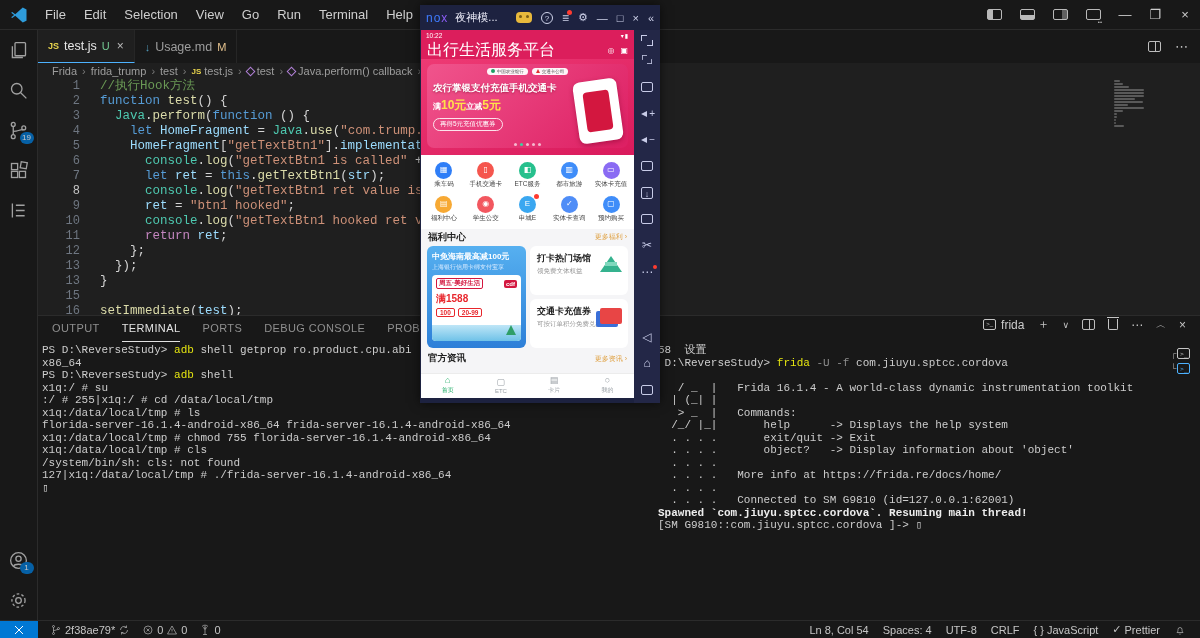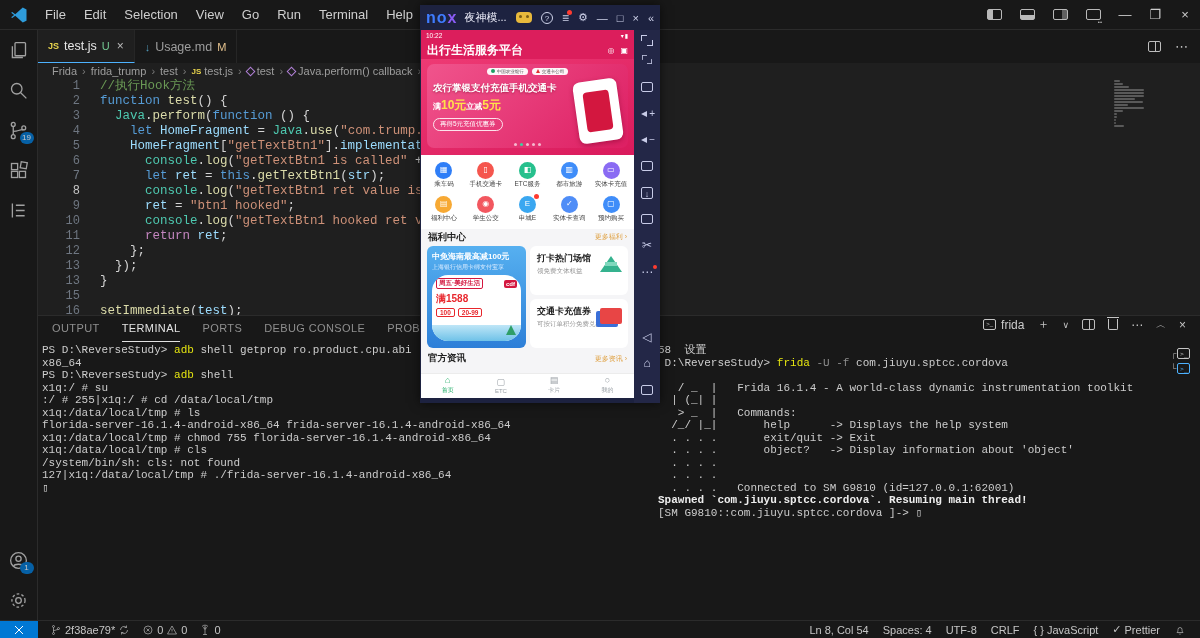--- a/index.html
+++ b/index.html
@@ -79,35 +79,35 @@
   .statusbar{position:absolute;left:0;right:0;bottom:0;height:18px;background:#181818;border-top:1px solid #2b2b2b;display:flex;align-items:center;font-size:11px;color:#c5c5c5;z-index:6}
   .sb-remote{width:38px;height:18px;background:#0078d4;color:#fff;display:flex;align-items:center;justify-content:center}
   .sb-item{display:flex;align-items:center;gap:3px;margin-left:12px}
   .sb-right{margin-left:auto;display:flex;align-items:flex-end}
   .sb-right .sb-item{margin-left:0;margin-right:14px}
   .sb-item svg{width:12px;height:12px;stroke:#c5c5c5;fill:none;stroke-width:1.3}
 
   
   .nox{position:absolute;left:420px;top:5px;width:240px;height:398px;background:#1d2240;z-index:50;box-shadow:0 0 10px rgba(0,0,0,.6)}
   .nox-titlebar{height:25px;display:flex;align-items:center;padding:0 6px;gap:7px}
-  .nox-logo{font-weight:bold;font-size:16px;letter-spacing:1px}
+  .nox-logo{font-weight:normal;font-size:12px;letter-spacing:1px}
   .nox-logo .b{color:#3f7cff}.nox-logo .p{color:#8a5cf5}
   .nox-title{color:#e8e8f5;font-size:11px}
   .nox-acts{margin-left:auto;display:flex;align-items:center;gap:9px;color:#cfd3ea;font-size:11px}
   .gamepad{width:16px;height:11px;background:#e8b93c;border-radius:4px;position:relative}
   .gamepad::before{content:"";position:absolute;left:3px;top:3px;width:3px;height:3px;background:#7a5c14;border-radius:50%}
   .gamepad::after{content:"";position:absolute;right:3px;top:3px;width:3px;height:3px;background:#7a5c14;border-radius:50%}
   .help-c{width:12px;height:12px;border:1px solid #cfd3ea;border-radius:50%;font-size:8px;line-height:11px;text-align:center}
   .burger{position:relative;font-size:12px}
   .burger::after{content:"";position:absolute;right:-3px;top:-1px;width:5px;height:5px;background:#ff3b30;border-radius:50%}
   .nox-screen{position:absolute;left:1px;top:25px;width:213px;height:368px;background:#f5f5f7;display:flex;flex-direction:column;overflow:hidden}
   .app-status{height:12px;background:#dc1e5c;color:#fff;font-size:6.5px;display:flex;align-items:center;padding:0 5px}
   .app-status .r{margin-left:auto;letter-spacing:1px;font-size:6px}
   .app-header{height:17px;background:#dc1e5c;color:#fff;display:flex;align-items:center;padding:0 6px}
-  .app-title{font-size:12px;font-weight:bold}
+  .app-title{font-size:16px;font-weight:normal}
   .app-header .hico{margin-left:auto;display:flex;gap:6px;font-size:8px}
   .app-banner{height:98px;background:linear-gradient(160deg,#ee3a74,#d91a5c);padding:5px 6px 3px;position:relative}
   .banner-card{height:84px;border-radius:7px;background:linear-gradient(135deg,#f0548c,#dd1f63);position:relative;overflow:hidden;padding:4px 6px}
   .pill-row{display:flex;gap:4px;justify-content:center}
   .logo-pill{background:rgba(255,255,255,.95);border-radius:5px;font-size:4.5px;color:#555;padding:1px 4px;display:flex;align-items:center;gap:2px}
   .logo-dot-g{width:4px;height:4px;border-radius:50%;background:#1f9d63}
   .logo-tri-r{width:0;height:0;border-left:2.5px solid transparent;border-right:2.5px solid transparent;border-bottom:4px solid #e03030}
   .banner-l1{color:#fff;font-weight:bold;font-size:9.5px;margin-top:7px;text-shadow:0 1px 2px rgba(120,0,40,.5)}
   .banner-l2{margin-top:2px;color:#fff;font-size:8px;font-weight:bold}
   .banner-l2 .big{color:#ffe24a;font-size:12px}
@@ -123,21 +123,21 @@
   .g-glyph{color:#fff;font-size:8px;line-height:1}
   .g-badge{position:absolute;top:-2px;right:-3px;width:5px;height:5px;background:#ff3b30;border-radius:50%}
   .g-label{font-size:6.5px;color:#444;white-space:nowrap}
   .sec-head{height:16px;display:flex;align-items:center;padding:0 7px;background:#f5f5f7}
   .sec-title{font-size:9.5px;font-weight:bold;color:#222}
   .sec-more{margin-left:auto;font-size:7px;color:#df9f3e}
   .welfare{height:108px;display:flex;gap:4px;padding:1px 6px 3px;background:#f5f5f7}
   .wf-left{width:99px;border-radius:6px;background:linear-gradient(180deg,#56b0f0,#2d7fd8);padding:5px 5px 4px;color:#fff}
   .wf-l1{font-size:8px;font-weight:bold;white-space:nowrap}
   .wf-l2{font-size:6px;color:#d9ecff;margin-top:1px;white-space:nowrap}
-  .wf-inner{margin-top:3px;background:#fff;border-radius:16px;height:66px;padding:3px 4px;position:relative;overflow:hidden}
+  .wf-inner{margin-top:3px;background:#fff;border-radius:4px;height:66px;padding:3px 4px;position:relative;overflow:hidden}
   .wf-inner .row1{display:flex;align-items:center;gap:2px}
   .wk-txt{color:#d3173f;font-size:6.5px;font-weight:bold;border:1px solid #d3173f;padding:0 2px;border-radius:2px}
   .cdf{background:#d3173f;color:#fff;font-size:6px;font-weight:bold;border-radius:2px;padding:1px 2px;margin-left:auto}
   .wf-price{color:#e8262c;font-weight:bold;font-size:10px;margin-top:3px}
   .chip-row{display:flex;gap:3px;margin-top:2px}
   .chip{border:1px solid #e8262c;color:#e8262c;border-radius:2px;font-size:6.5px;font-weight:bold;padding:0 3px}
   .beach{position:absolute;left:0;right:0;bottom:0;height:16px;background:linear-gradient(180deg,#bfe6f7,#6fc2e8)}
   .palm{position:absolute;right:5px;bottom:6px;width:0;height:0;border-left:5px solid transparent;border-right:5px solid transparent;border-bottom:10px solid #2f9e68}
   .wf-right{flex:1;display:flex;flex-direction:column;gap:4px}
   .wf-card{flex:1;background:#fff;border-radius:6px;padding:6px 7px;position:relative}
@@ -401,20 +401,21 @@
         <div class="term-line"><span class="t-w">58  设置</span></div>
         <div class="term-line"><span class="t-w"> D:\ReverseStudy&gt; </span><span class="t-y">frida</span><span class="t-w"> </span><span class="t-dim">-U -f</span><span class="t-w"> com.jiuyu.sptcc.cordova</span></div>
         <div class="term-line">&nbsp;</div>
         <div class="term-line"><span class="t-w">   / _  |   Frida 16.1.4 - A world-class dynamic instrumentation toolkit</span></div>
         <div class="term-line"><span class="t-w">  | (_| |</span></div>
         <div class="term-line"><span class="t-w">   &gt; _  |   Commands:</span></div>
         <div class="term-line"><span class="t-w">  /_/ |_|       help      -&gt; Displays the help system</span></div>
         <div class="term-line"><span class="t-w">  . . . .       exit/quit -&gt; Exit</span></div>
         <div class="term-line"><span class="t-w">  . . . .       object?   -&gt; Display information about 'object'</span></div>
         <div class="term-line"><span class="t-w">  . . . .</span></div>
+        <div class="term-line"><span class="t-w">  . . . .   More info at https://frida.re/docs/home/</span></div>
         <div class="term-line"><span class="t-w">  . . . .</span></div>
         <div class="term-line"><span class="t-w">  . . . .   Connected to SM G9810 (id=127.0.0.1:62001)</span></div>
         <div class="term-line"><span class="t-wb">Spawned `com.jiuyu.sptcc.cordova`. Resuming main thread!</span></div>
         <div class="term-line"><span class="t-w">[SM G9810::com.jiuyu.sptcc.cordova ]-&gt; </span><span class="t-w">▯</span></div>
       </div>
     <div class="term-tabs">
       <div class="term-tab-item">
           <span>┌</span>
           <span class="term-glyph">&gt;_</span>
         </div>

